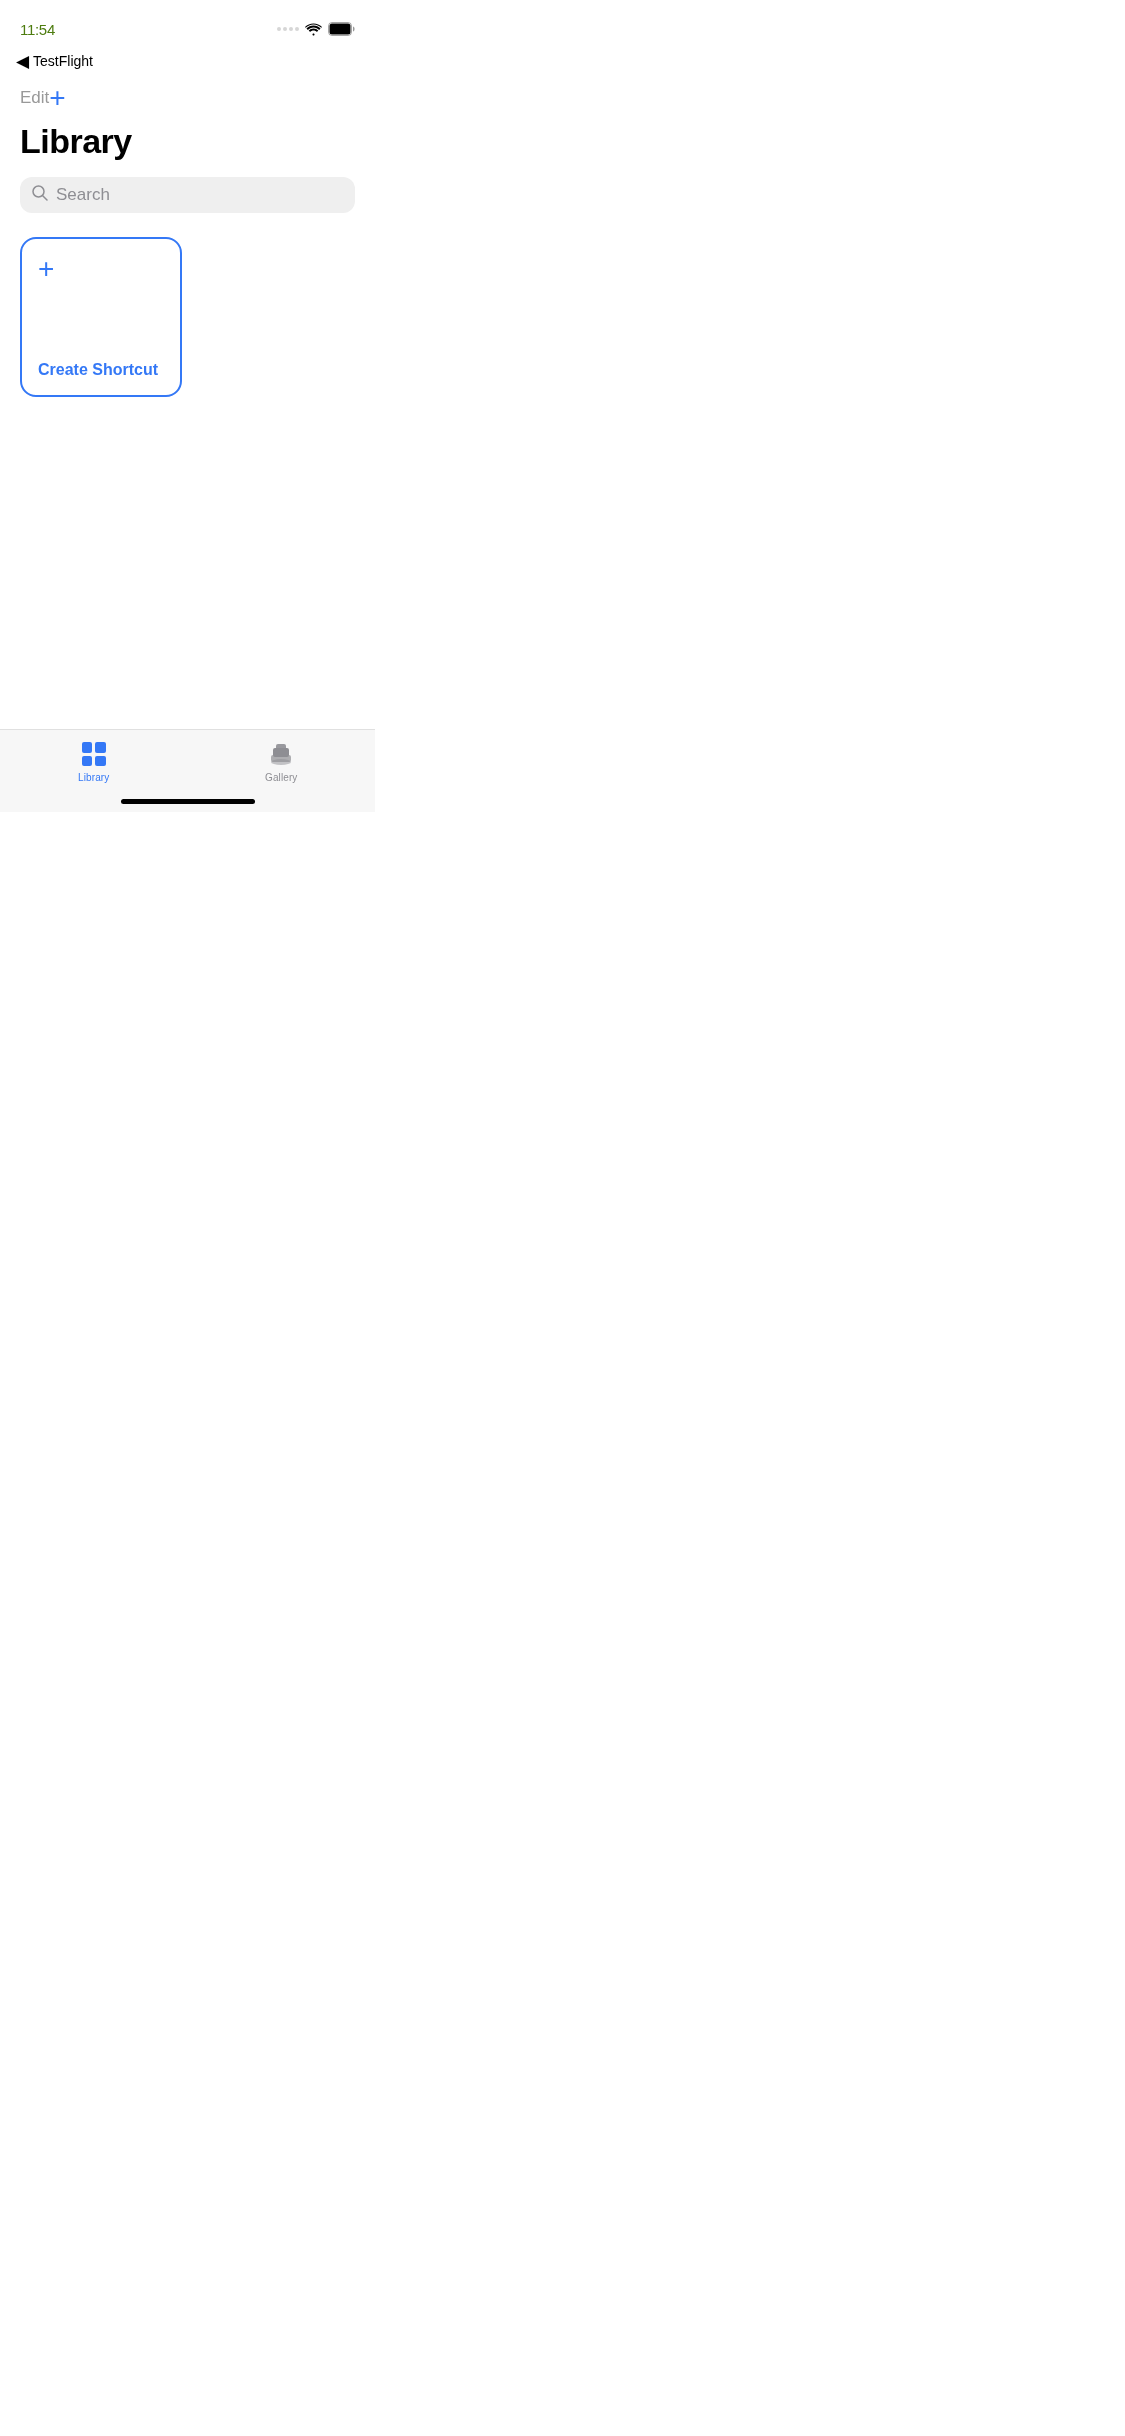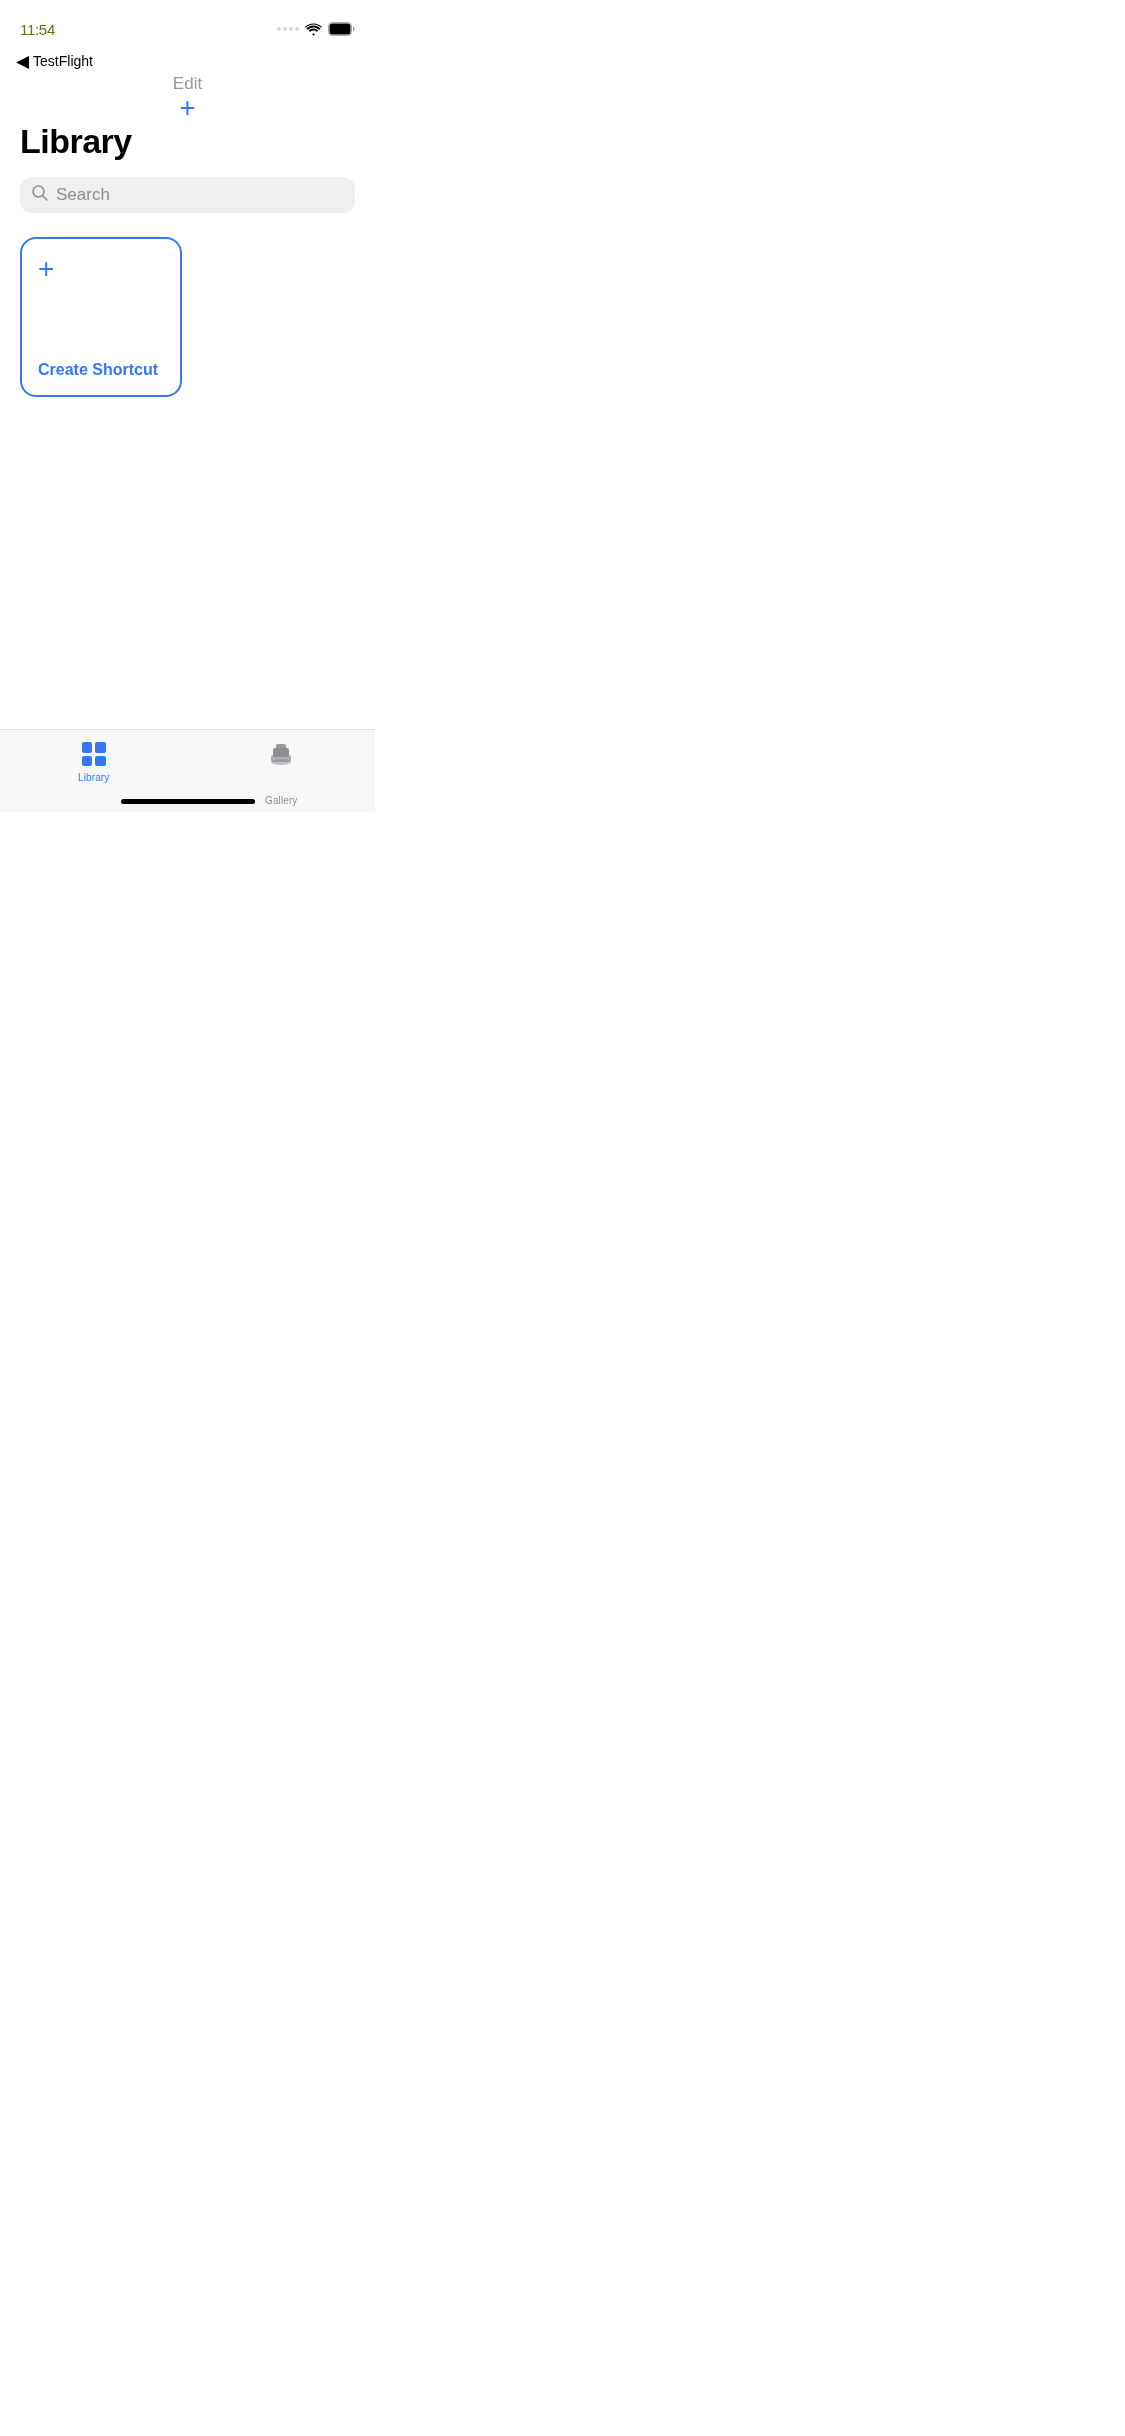--- a/index.html
+++ b/index.html
@@ -76,25 +76,24 @@
 
     .back-label {
       font-size: 14px;
       color: #000;
       font-weight: 400;
     }
 
     
     .nav-bar {
       display: flex;
-      justify-content: center;
+      justify-content: flex-start;
       align-items: center;
       padding: 8px 20px 4px 20px;
       height: 44px;
-      flex-direction: column;
     }
 
     .edit-button {
       font-size: 17px;
       color: #999999;
       background: none;
       border: none;
       cursor: pointer;
       font-family: inherit;
     }
@@ -225,21 +224,20 @@
       font-weight: 500;
       letter-spacing: 0.1px;
     }
 
     .tab-item.active .tab-label {
       color: #3478f6;
     }
 
     .tab-item.inactive .tab-label {
       color: #8e8e93;
-      margin-top: 23px;
     }
 
     
     .library-grid {
       display: grid;
       grid-template-columns: 1fr 1fr;
       gap: 3px;
       width: 24px;
       height: 24px;
     }

